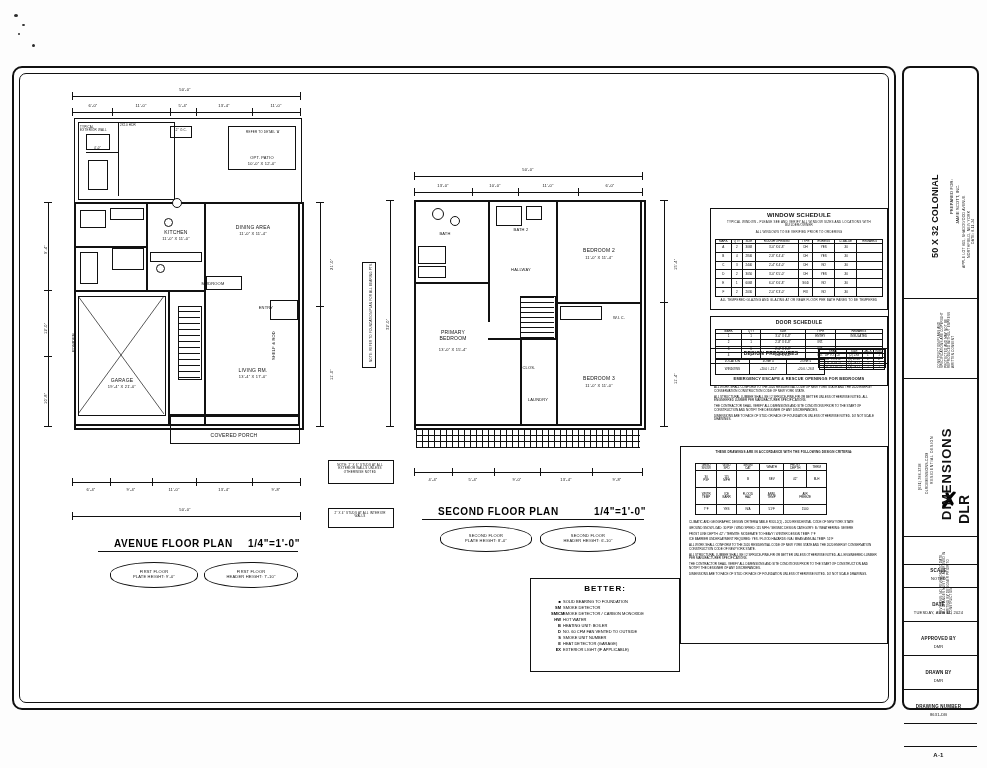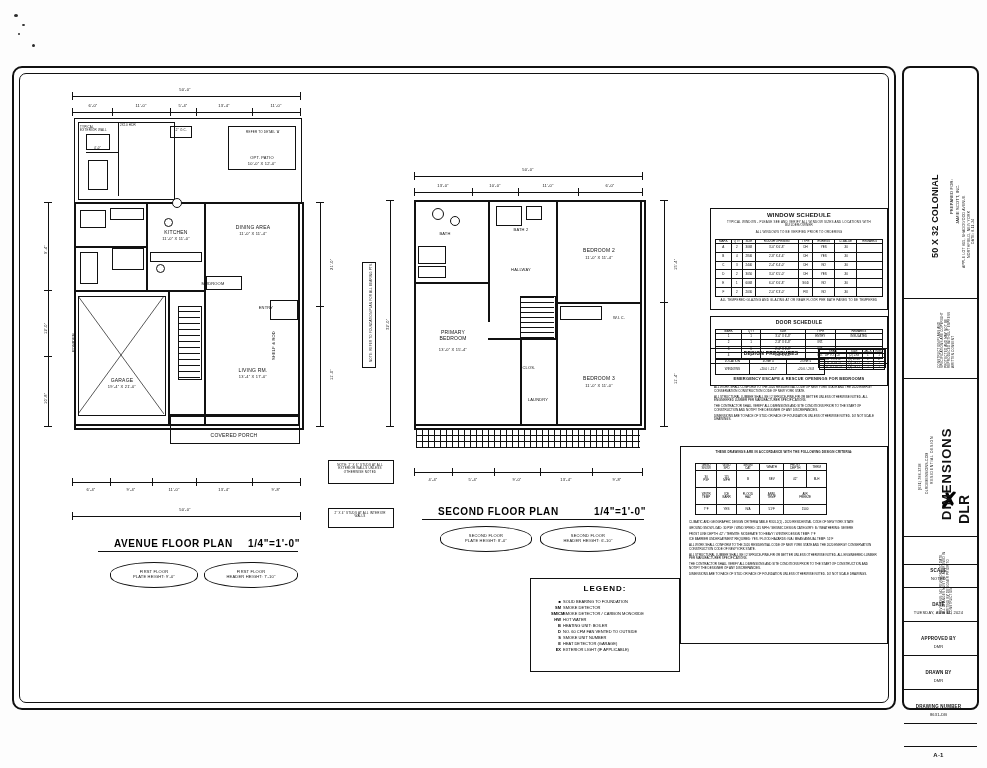--- a/index.html
+++ b/index.html
@@ -576,21 +576,21 @@
       <p>FROST LINE DEPTH: 42" / TERMITE: MODERATE TO HEAVY / WINTER DESIGN TEMP: 7°F</p>
       <p>ICE BARRIER UNDERLAYMENT REQUIRED: YES / FLOOD HAZARDS: N/A / MEAN ANNUAL TEMP: 51°F</p>
       <p>ALL WORK SHALL CONFORM TO THE 2020 RESIDENTIAL CODE OF NEW YORK STATE AND THE 2020 ENERGY CONSERVATION CONSTRUCTION CODE OF NEW YORK STATE.</p>
       <p>ALL STRUCTURAL LUMBER SHALL BE #2 SPRUCE-PINE-FIR OR BETTER UNLESS OTHERWISE NOTED. ALL ENGINEERED LUMBER PER MANUFACTURER SPECIFICATIONS.</p>
       <p>THE CONTRACTOR SHALL VERIFY ALL DIMENSIONS AND SITE CONDITIONS PRIOR TO THE START OF CONSTRUCTION AND NOTIFY THE DESIGNER OF ANY DISCREPANCIES.</p>
       <p>DIMENSIONS ARE TO FACE OF STUD OR FACE OF FOUNDATION UNLESS OTHERWISE NOTED. DO NOT SCALE DRAWINGS.</p>
     </div>
   </div>
 
   <div class="legend-box" style="left:530px;top:578px;width:148px;height:92px;">
-    <div class="legend-title" style="position:absolute;left:0;top:5px;width:148px;text-align:center;">LEGEND:</div>
+    <div class="legend-title" style="position:absolute;left:0;top:5px;width:148px;text-align:center;">BETTER:</div>
     <div id="legend-list" style="position:absolute;left:20px;top:20px;width:124px;">
         <div class="legend-row">
           <span class="legend-sym">■</span>
           <span>SOLID BEARING TO FOUNDATION</span>
         </div>
         <div class="legend-row">
           <span class="legend-sym">SM</span>
           <span>SMOKE DETECTOR</span>
         </div>
         <div class="legend-row">

